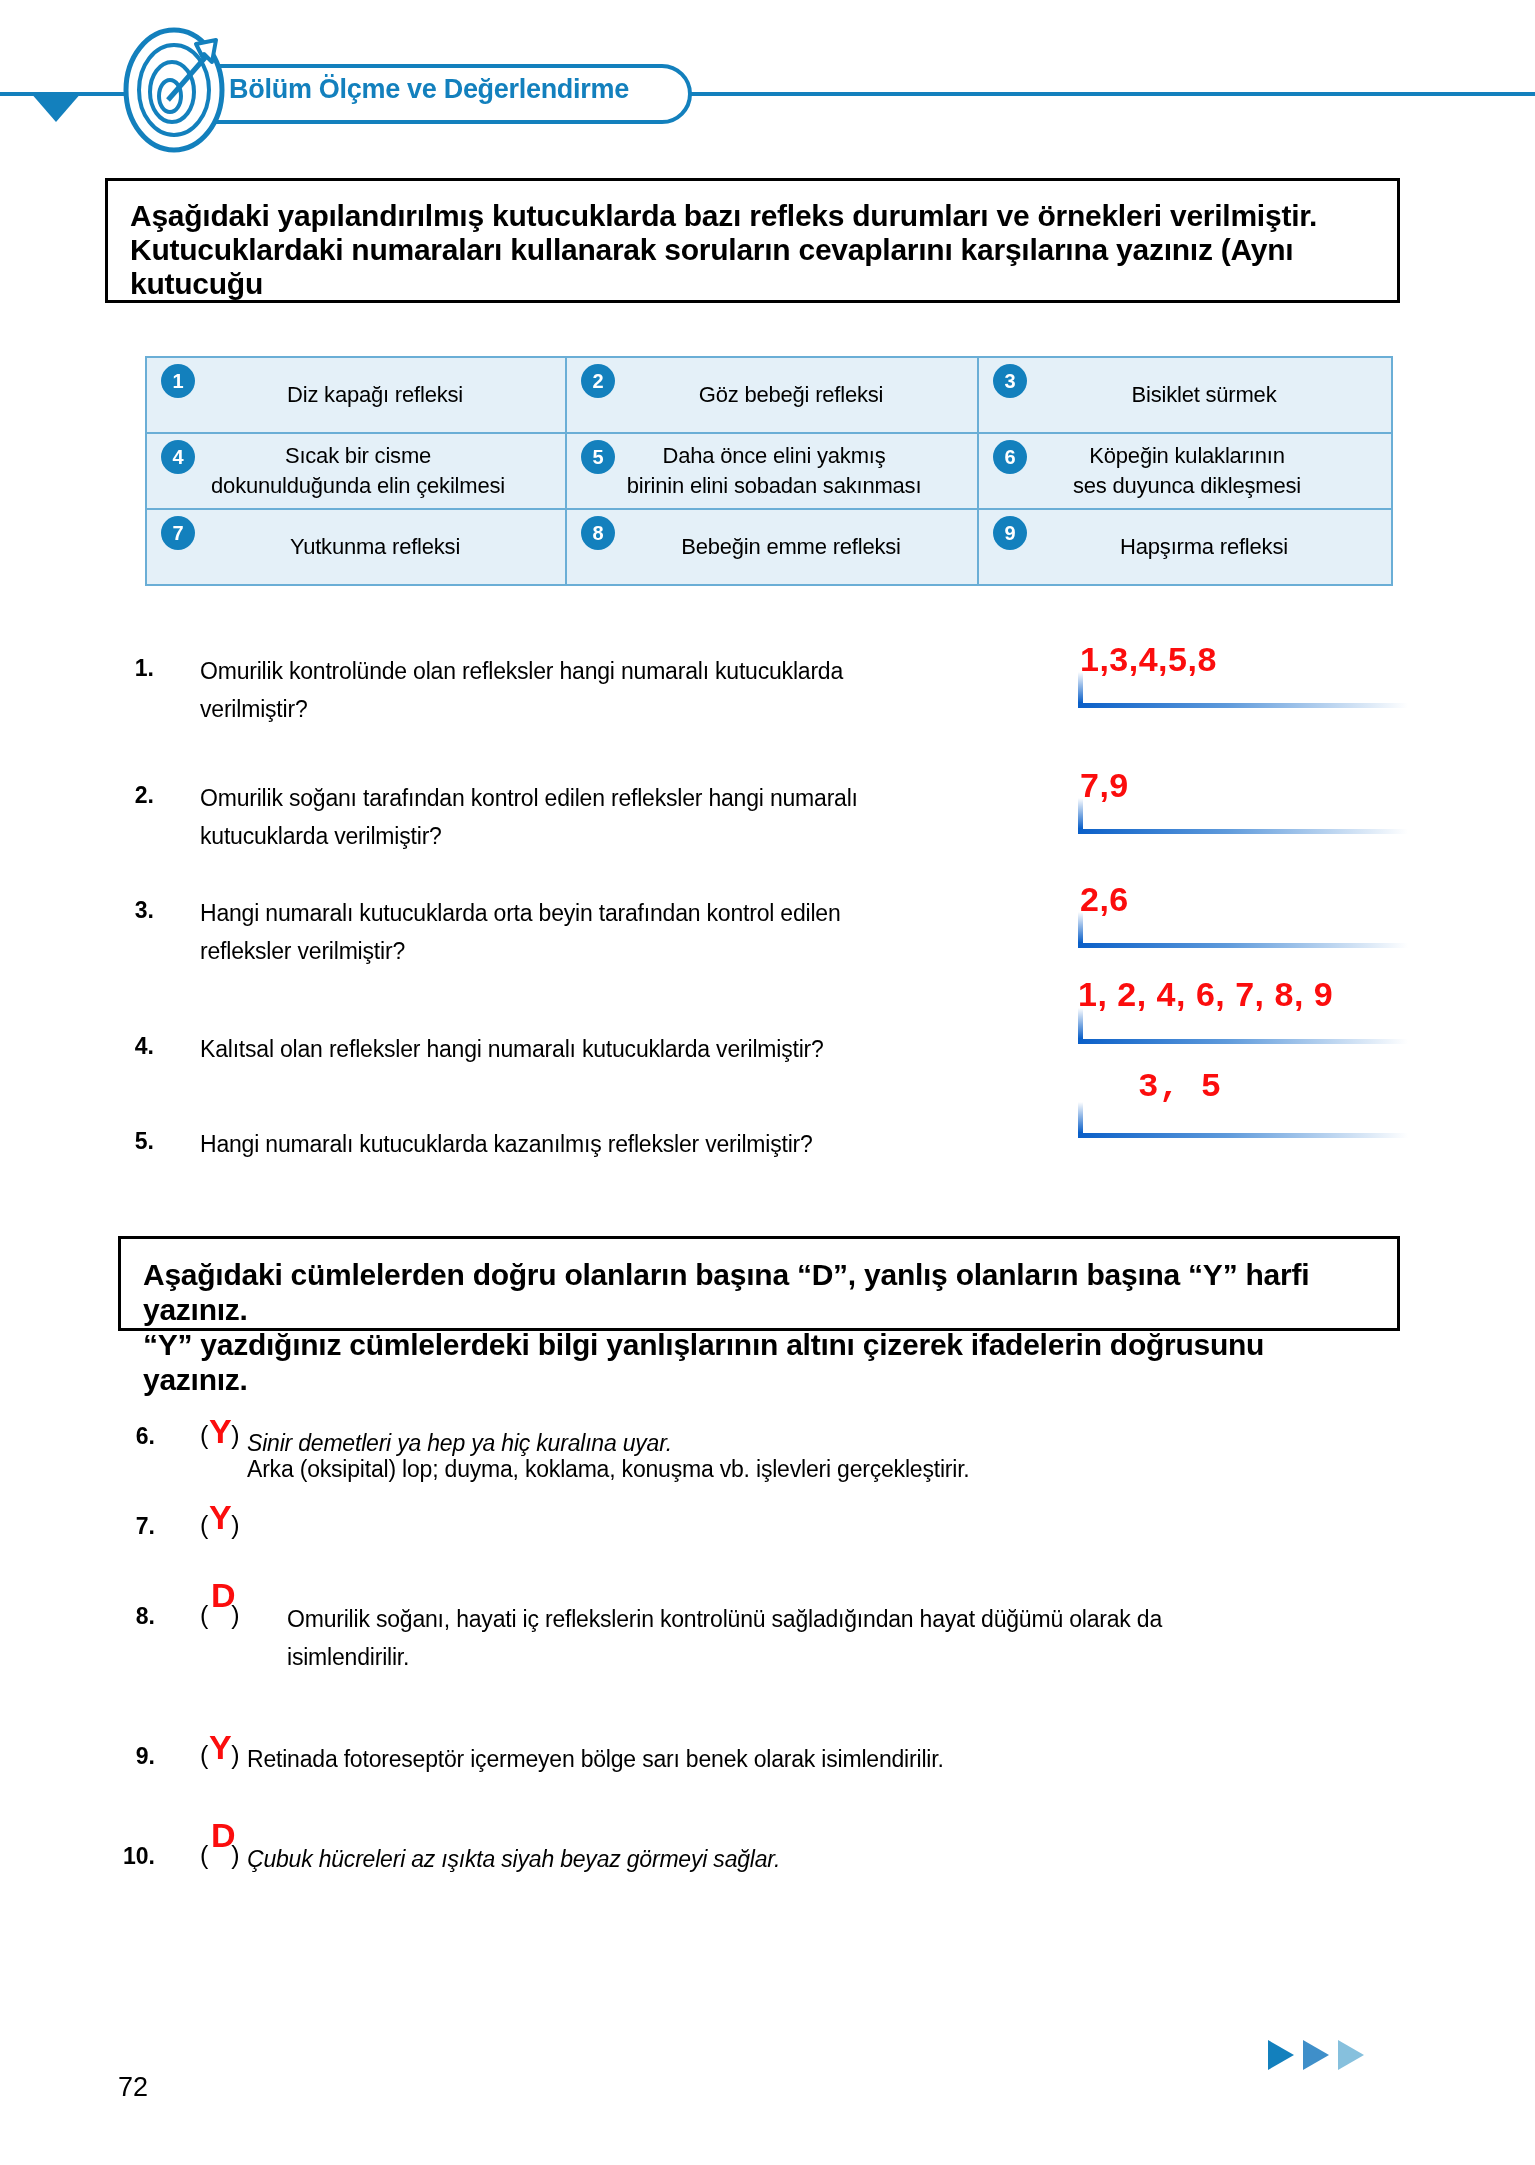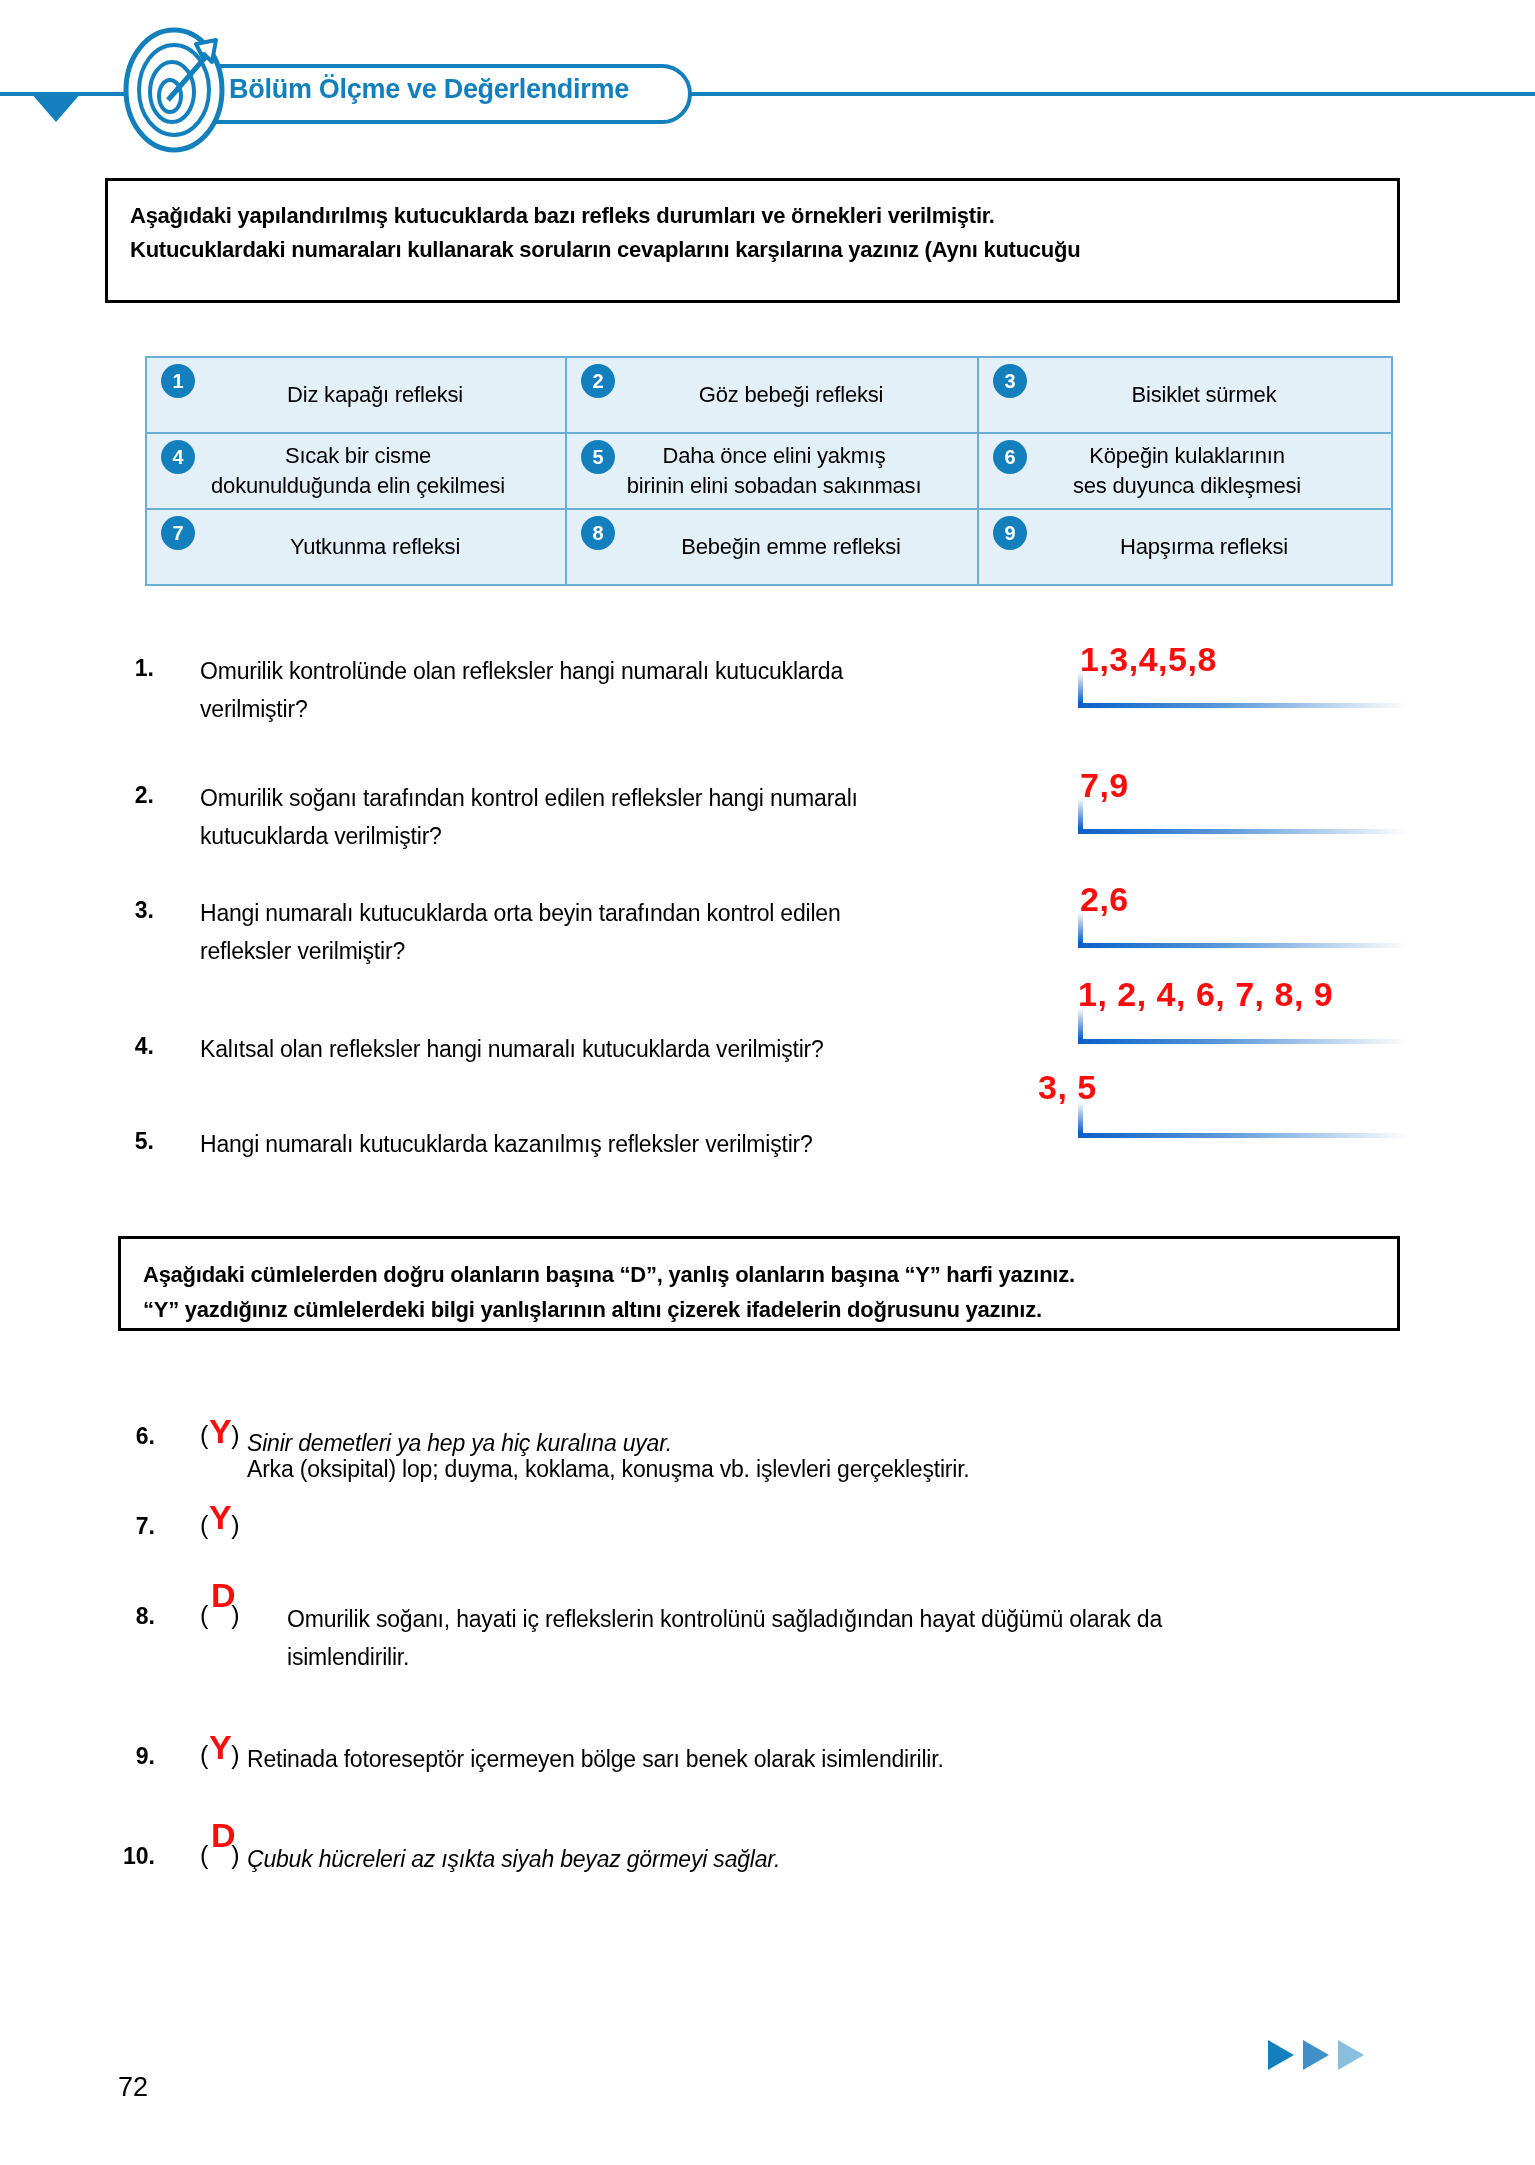--- a/index.html
+++ b/index.html
@@ -66,21 +66,21 @@
   
   .instr-box {
     position: absolute;
     border: 3px solid #000000;
     box-sizing: border-box;
     background: #ffffff;
     padding: 18px 22px 16px 22px;
   }
   .instr-box p {
     margin: 0;
-    font-size: 22px;
+    font-size: 30px;
     font-weight: bold;
     line-height: 34px;
     letter-spacing: -0.25px;
   }
   #instr-1 { top: 178px; left: 105px; width: 1295px; height: 125px; }
   #instr-2 { top: 1236px; left: 118px; width: 1282px; height: 95px; }
   #instr-2 p { line-height: 35px; }
 
   
   .reflex-table {
@@ -370,21 +370,21 @@
 <div class="ans-red" style="top:975px; left:1078px;">1, 2, 4, 6, 7, 8, 9</div>
 <div class="ans-rule" style="top:1008px; left:1078px; width:330px;">
   <div class="vstub"></div>
   <div class="hrule" style="width:330px;"></div>
 </div>
 
 <div class="q-num" style="top:1128px; left:108px;">5.</div>
 <div class="q-text" style="top:1125px; left:200px; width:830px;">
   <div>Hangi numaralı kutucuklarda  kazanılmış refleksler verilmiştir?</div>
 </div>
-<div class="ans-red" style="top:1068px; left:1038px;">3, 5</div>
+<div class="ans-red" style="top:1068px; left:1138px;font-family:Liberation Mono, monospace;">3, 5</div>
 <div class="ans-rule" style="top:1102px; left:1078px; width:330px;">
   <div class="vstub"></div>
   <div class="hrule" style="width:330px;"></div>
 </div>
 
 <div class="instr-box" id="instr-2">
   <p>Aşağıdaki cümlelerden doğru olanların başına “D”, yanlış olanların başına “Y” harfi yazınız.</p>
   <p>“Y” yazdığınız cümlelerdeki bilgi yanlışlarının altını çizerek ifadelerin doğrusunu yazınız.</p>
 </div>
 

